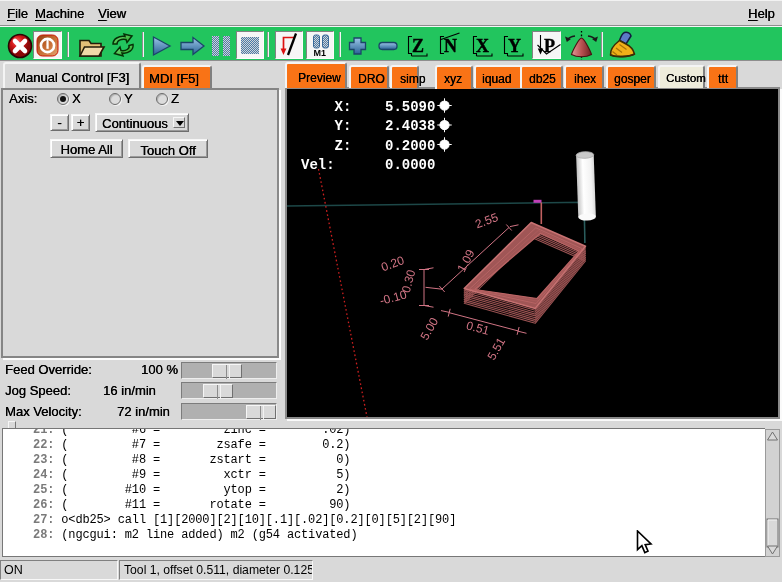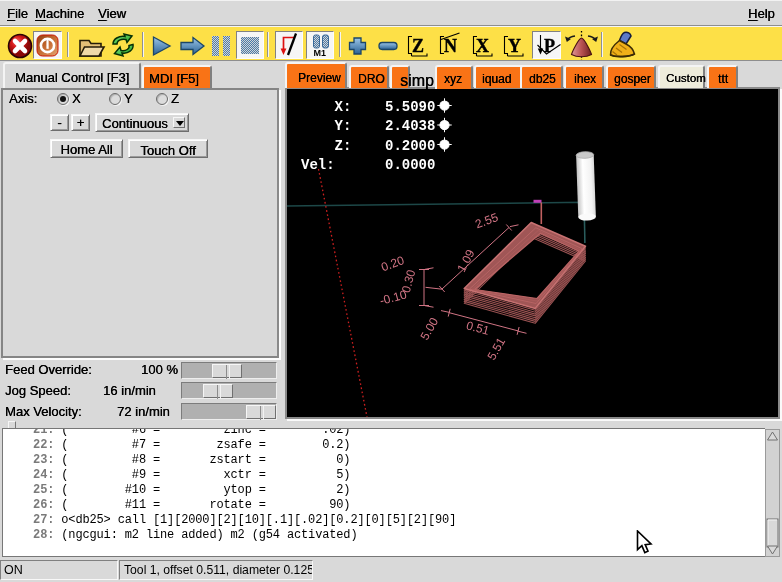--- a/index.html
+++ b/index.html
@@ -2,21 +2,21 @@
 <html><head><meta charset="utf-8"><style>
 *{margin:0;padding:0;box-sizing:border-box}
 html,body{width:782px;height:582px;overflow:hidden;background:#d9d9d9;font-family:"Liberation Sans",sans-serif}
 #menubar span,.lbl,.btn,.tab{text-shadow:0.35px 0 0 currentColor}
 #win{position:relative;width:782px;height:582px;background:#d9d9d9}
 
 #menubar{position:absolute;left:0;top:0;width:782px;height:26px;background:#d9d9d9;border-top:1px solid #f2f2f2;border-bottom:1px solid #8e8e8e}
 #menubar span{position:absolute;top:5px;font-size:13px;color:#000}
 u{text-decoration:underline;text-underline-offset:2px}
 
-#toolbar{position:absolute;left:0;top:26px;width:782px;height:35px;background:#fde047;border-top:1px solid #f6f6f6;border-bottom:1px solid #8e8e8e}
+#toolbar{position:absolute;left:0;top:26px;width:782px;height:35px;background:#22c55e;border-top:1px solid #f6f6f6;border-bottom:1px solid #8e8e8e}
 .sep{position:absolute;top:5px;width:2px;height:25px;border-left:1px solid #909090;border-right:1px solid #f4f4f4}
 .pressed{position:absolute;border:1px solid;border-color:#828282 #fdfdfd #fdfdfd #828282;background:#f6f6f6}
 
 .tab{position:absolute;background:#f97316;border-style:solid;border-width:2px 2px 0 2px;border-color:#f4f4f4 #808080 #d9d9d9 #f4f4f4;border-top-left-radius:3px;border-top-right-radius:3px;font-size:13px;color:#000}
 .tabbody{position:absolute;border:2px solid #858585;background:#d9d9d9}
 .btn{position:absolute;background:#d9d9d9;border:1px solid;border-color:#f6f6f6 #6e6e6e #6e6e6e #f6f6f6;box-shadow:inset 1px 1px 0 #fff, inset -1px -1px 0 #9a9a9a;font-size:13px;color:#000;text-align:center}
 .lbl{position:absolute;font-size:13px;color:#000;white-space:pre}
 .trough{position:absolute;background:#b0b0b0;border:1px solid;border-color:#7c7c7c #eee #eee #7c7c7c}
 .shandle{position:absolute;top:1px;height:14px;width:30px;background:#d9d9d9;border:1px solid;border-color:#f6f6f6 #707070 #707070 #f6f6f6}
 .shandle:before{content:"";position:absolute;left:13px;top:0;width:2px;height:14px;border-left:1px solid #8c8c8c;border-right:1px solid #f2f2f2}
@@ -187,21 +187,21 @@
 <div class="lbl" style="left:117px;top:404px">72 in/min</div>
 <div class="trough" style="left:181px;top:403px;width:96px;height:17px">
         <span class="shandle" style="left:64px"></span>
       </div>
 <div style="position:absolute;left:8px;top:421px;width:8px;height:8px;background:#d9d9d9;border:1px solid;border-color:#f6f6f6 #777 #777 #f6f6f6"></div>
 </div>
 <div id="rightpane">
 <div style="position:absolute;left:285px;top:87px;width:495px;height:332px;border:2px solid #8a8a8a;background:#000;box-shadow:2px 2px 0 #fafafa"></div>
 <div class="tab" style="left:285px;top:62px;width:62px;height:26px;padding:7px 0 0 11px;border-bottom:none;z-index:3;font-size:12px">Preview</div>
 <div class="tab" style="left:349px;top:65px;width:40px;height:23px;padding:5px 0 0 7px;font-size:12px">DRO</div>
-<div class="tab" style="left:390px;top:65px;width:20px;height:23px;padding:5px 0 10px 8px;font-size:16px">simp</div>
+<div class="tab" style="left:390px;top:65px;width:29px;height:23px;padding:5px 0 10px 8px;font-size:12px">simp</div>
 <div class="tab" style="left:435px;top:65px;width:38px;height:26px;padding:5px 0 0 7px;font-size:12px">xyz</div>
 <div class="tab" style="left:474px;top:65px;width:62px;height:23px;padding:5px 0 0 6px;font-size:12px">iquad</div>
 <div class="tab" style="left:520px;top:65px;width:43px;height:23px;padding:5px 0 0 7px;font-size:12px">db25</div>
 <div class="tab" style="left:564px;top:65px;width:40px;height:23px;padding:5px 0 0 8px;font-size:12px">ihex</div>
 <div class="tab" style="left:606px;top:65px;width:50px;height:23px;padding:5px 0 0 6px;font-size:12px">gosper</div>
 <div class="tab" style="left:658px;top:65px;width:47px;height:23px;padding:5px 0 0 6px;font-size:11.5px;background:#eeecdb">Custom</div>
 <div class="tab" style="left:707px;top:65px;width:31px;height:23px;padding:5px 0 0 9px;font-size:12px">ttt</div>
 <svg id="scene" width="491" height="328" style="position:absolute;left:287px;top:89px">
 <defs>
 <linearGradient id="gcyl" x1="0" y1="0" x2="1" y2="0">

